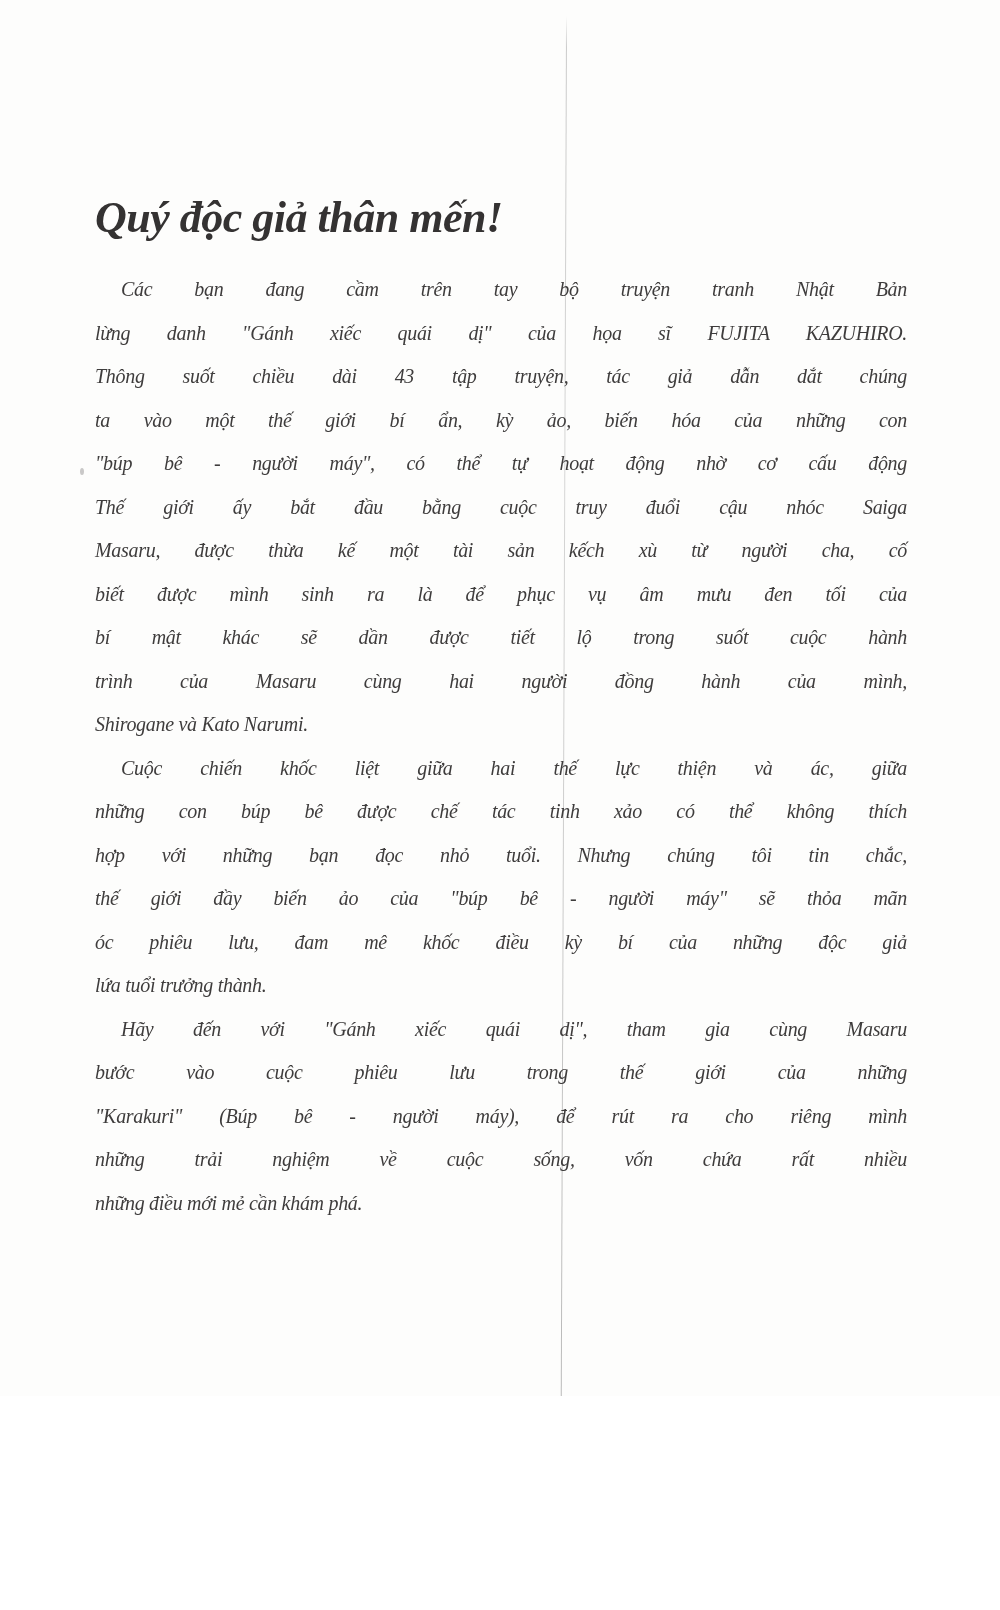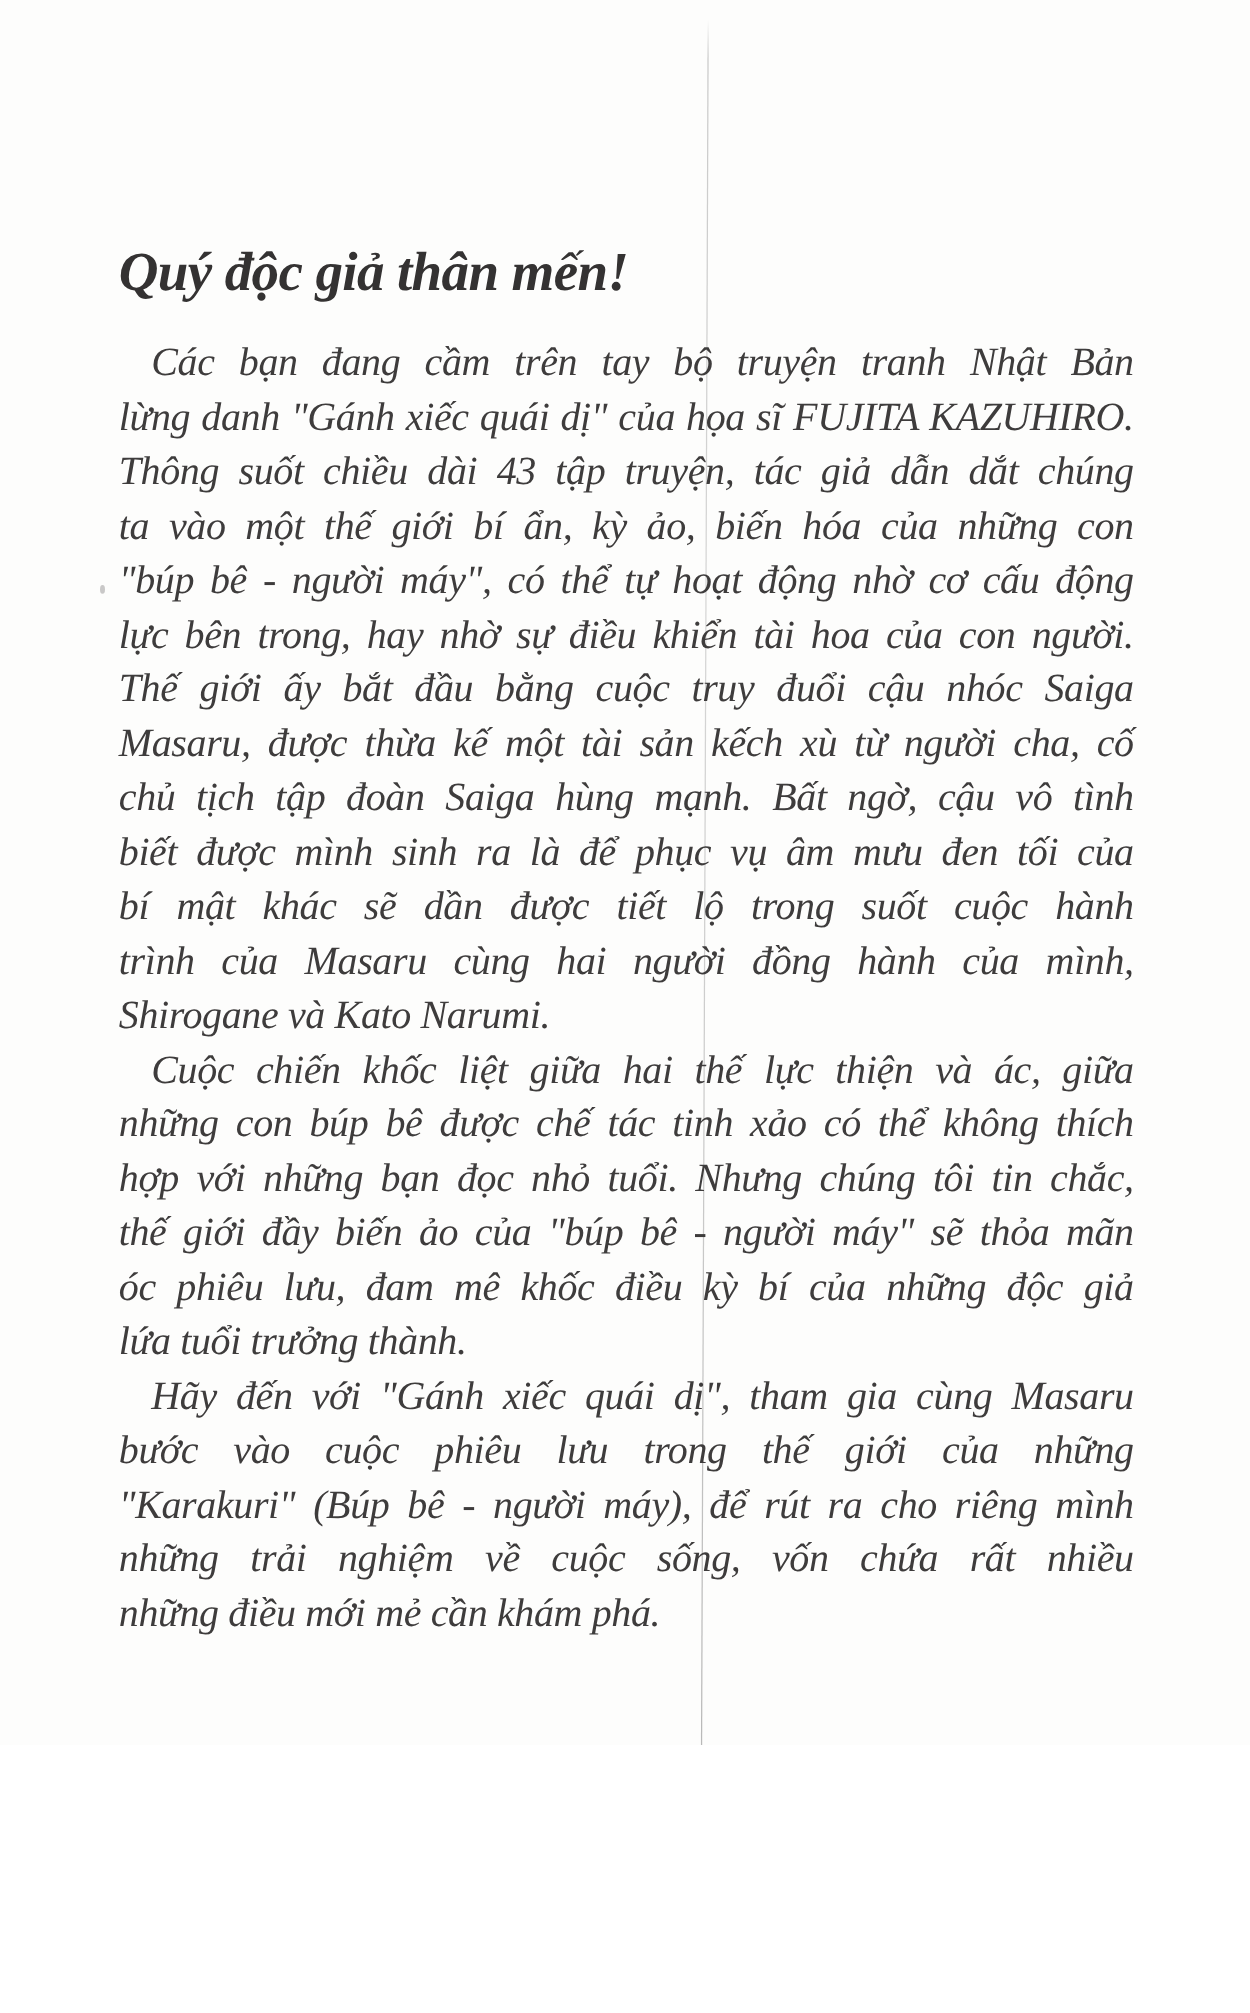--- a/index.html
+++ b/index.html
@@ -43,21 +43,21 @@
     white-space: nowrap;
   }
   .body-block {
     position: absolute;
     left: 95px;
     top: 268px;
     width: 812px;
   }
   .ln {
     display: block;
-    font-size: 32px;
+    font-size: 20px;
     line-height: 43.5px;
     letter-spacing: -0.3px;
     text-align: justify;
     text-align-last: justify;
     white-space: normal;
   }
   .ln.first { text-indent: 26px; }
   .ln.last  { text-align-last: left; }
   .signature {
     position: absolute;
@@ -113,24 +113,22 @@
 
   <h1 class="title" style="color: rgb(52, 50, 50);">Quý độc giả thân mến!</h1>
 
   <div class="body-block">
 
     <span class="ln first">Các bạn đang cầm trên tay bộ truyện tranh Nhật Bản</span>
     <span class="ln">lừng danh "Gánh xiếc quái dị" của họa sĩ FUJITA KAZUHIRO.</span>
     <span class="ln">Thông suốt chiều dài 43 tập truyện, tác giả dẫn dắt chúng</span>
     <span class="ln">ta vào một thế giới bí ẩn, kỳ ảo, biến hóa của những con</span>
     <span class="ln">"búp bê - người máy", có thể tự hoạt động nhờ cơ cấu động</span>
-    <span class="ln">lực bên trong, hay nhờ sự điều khiển tài hoa của con người.</span>
     <span class="ln">Thế giới ấy bắt đầu bằng cuộc truy đuổi cậu nhóc Saiga</span>
     <span class="ln">Masaru, được thừa kế một tài sản kếch xù từ người cha, cố</span>
-    <span class="ln">chủ tịch tập đoàn Saiga hùng mạnh. Bất ngờ, cậu vô tình</span>
     <span class="ln">biết được mình sinh ra là để phục vụ âm mưu đen tối của</span>
     <span class="ln">bí mật khác sẽ dần được tiết lộ trong suốt cuộc hành</span>
     <span class="ln">trình của Masaru cùng hai người đồng hành của mình,</span>
     <span class="ln last">Shirogane và Kato Narumi.</span>
 
     <span class="ln first">Cuộc chiến khốc liệt giữa hai thế lực thiện và ác, giữa</span>
     <span class="ln">những con búp bê được chế tác tinh xảo có thể không thích</span>
     <span class="ln">hợp với những bạn đọc nhỏ tuổi. Nhưng chúng tôi tin chắc,</span>
     <span class="ln">thế giới đầy biến ảo của "búp bê - người máy" sẽ thỏa mãn</span>
     <span class="ln">óc phiêu lưu, đam mê khốc điều kỳ bí của những độc giả</span>

